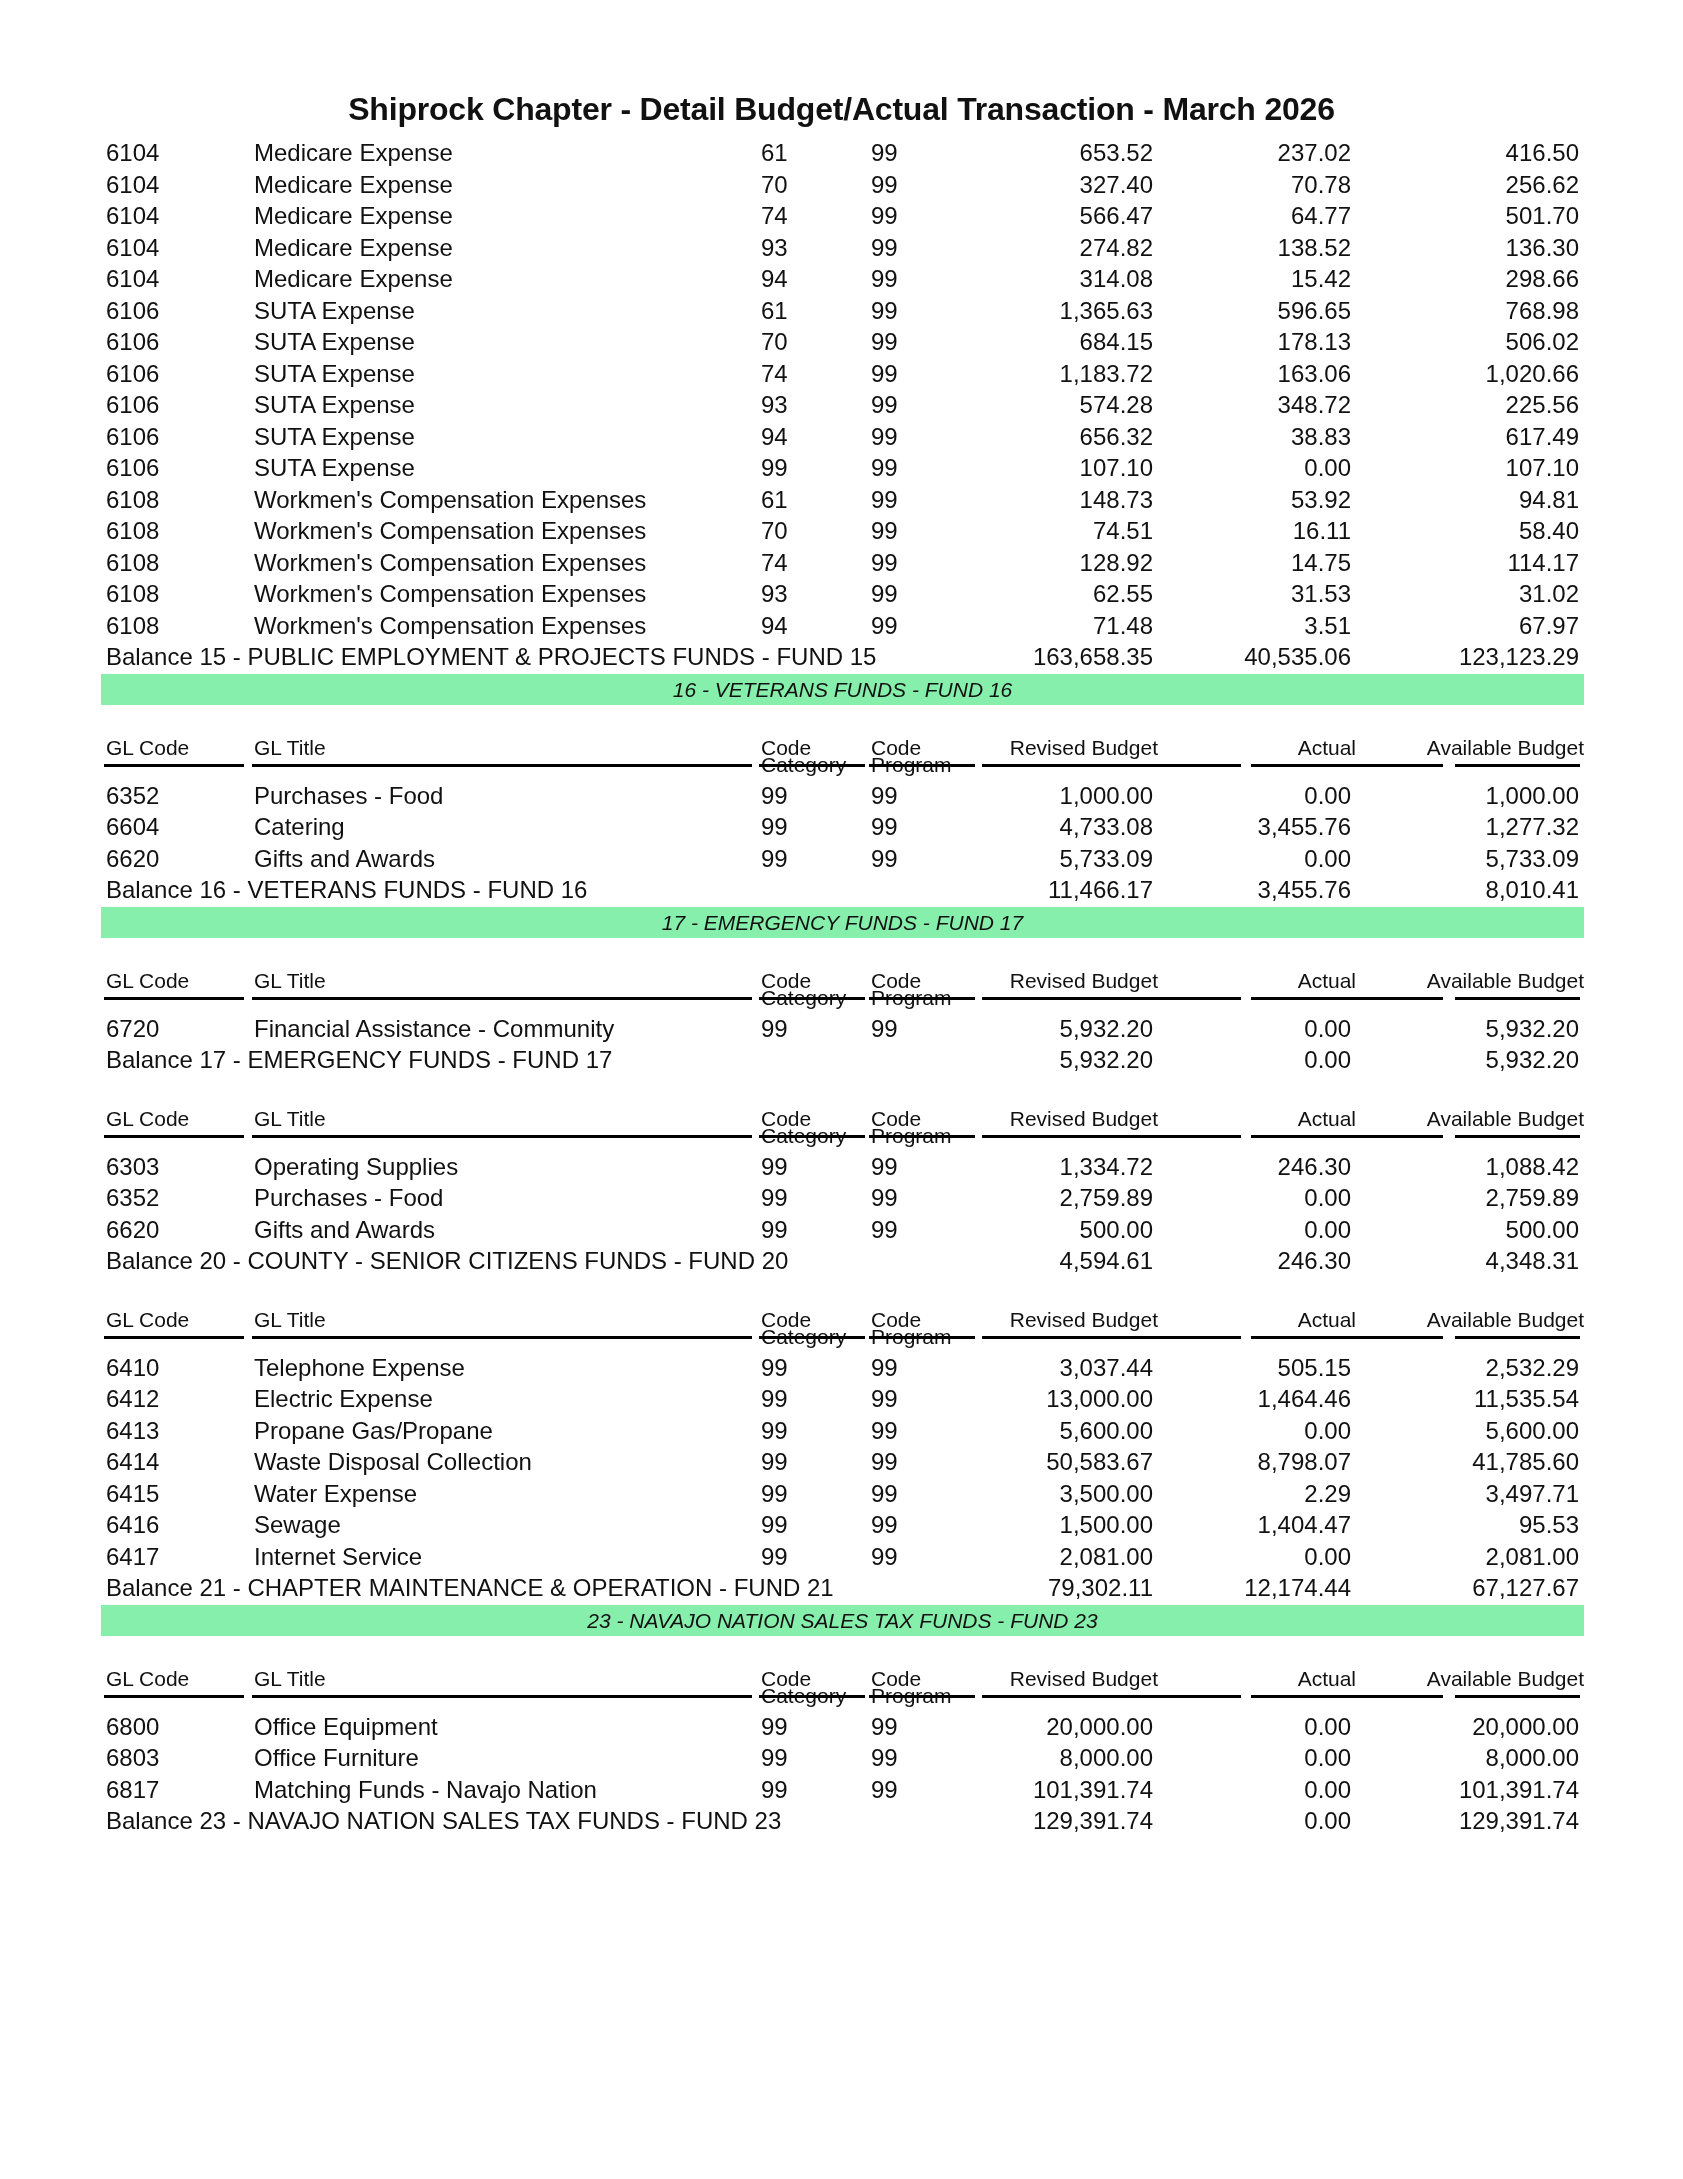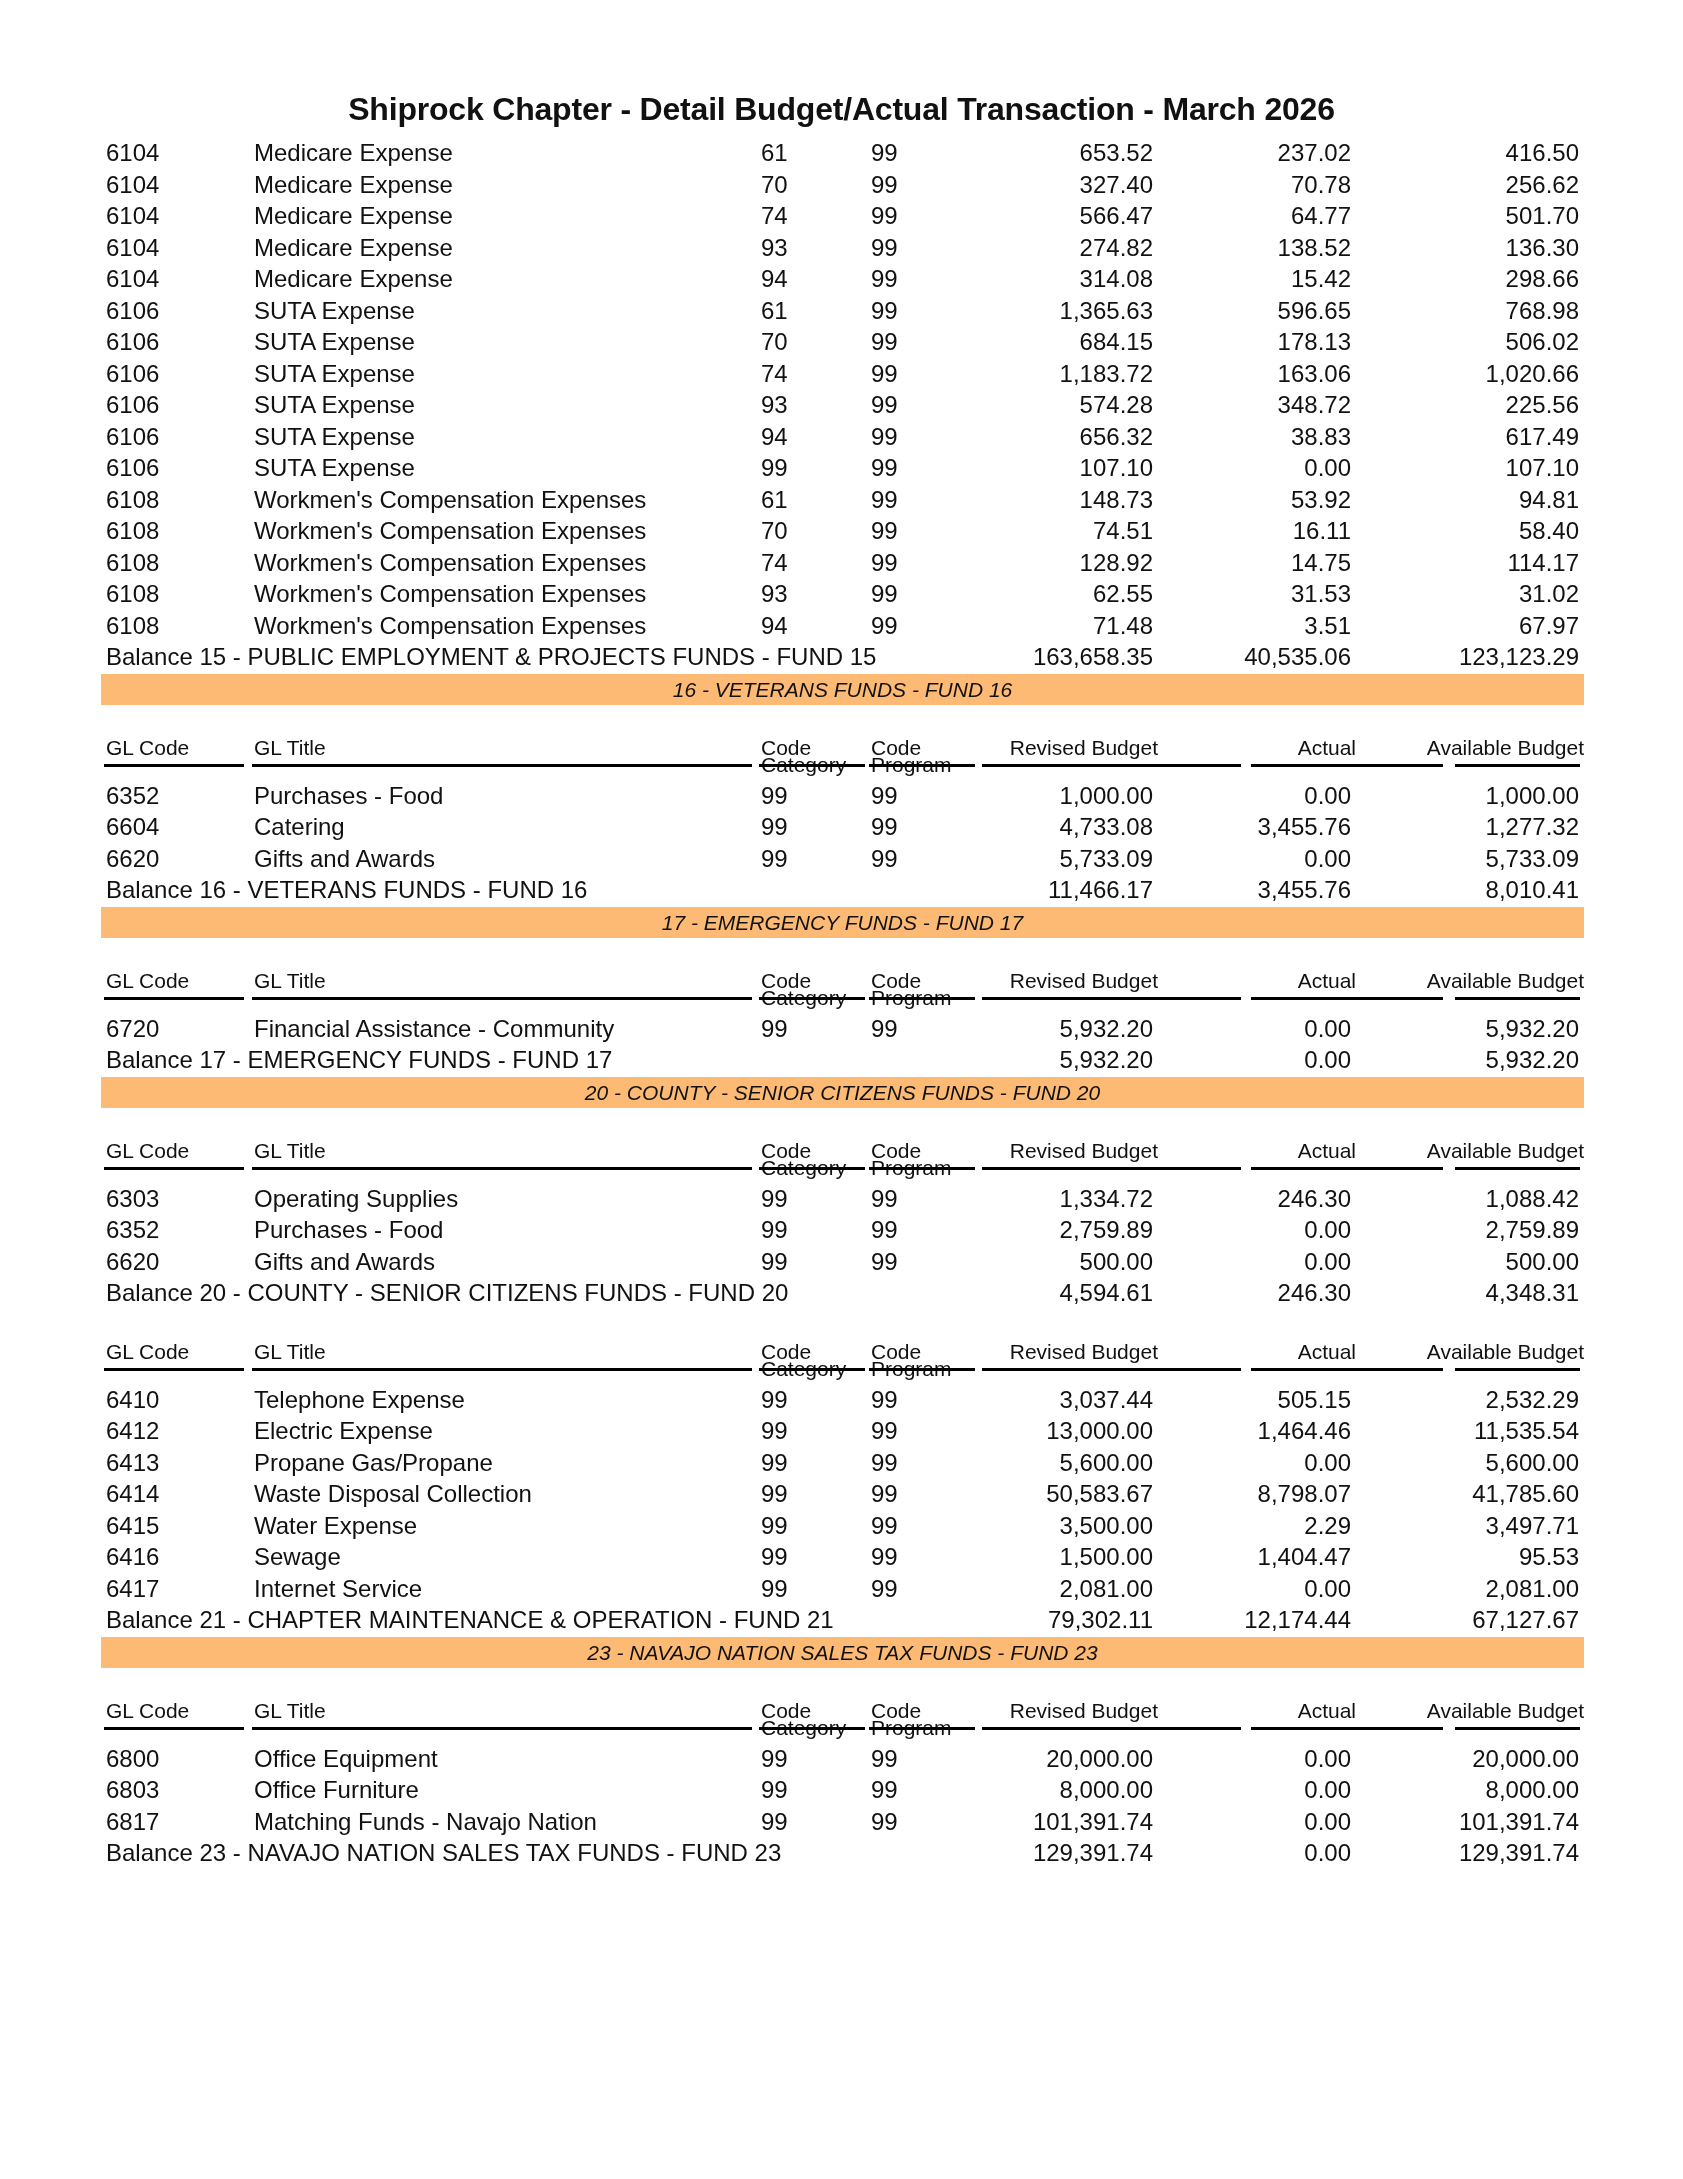--- a/index.html
+++ b/index.html
@@ -11,21 +11,21 @@
   .row { position:relative; height:31.5px; font-size:24px; line-height:31.5px; white-space:nowrap; }
   .row > span { position:absolute; top:0; }
   .c-gl { left:5px; }
   .c-title { left:153px; }
   .c-cat { left:660px; }
   .c-prog { left:770px; }
   .c-rev { right:431px; text-align:right; }
   .c-act { right:233px; text-align:right; }
   .c-avail { right:5px; text-align:right; }
   .c-bal { left:5px; }
-  .band { height:31px; background:#fdba74; text-align:center; font-style:italic;
+  .band { height:31px; background:#86efac; text-align:center; font-style:italic;
           font-size:21px; line-height:31px; margin:1px 0 0 0; }
   .hdr { position:relative; height:65px; font-size:21px; }
   .hdr span { position:absolute; white-space:nowrap; }
   .hdr .l1 { top:0px;margin-top:48px; }
   .hdr .l2 { top:31px; }
   .hdr .rule { position:absolute; top:59px; height:3px; background:#000; }
   .hdr-gap { height:10px; }
 </style>
 </head>
 <body>
@@ -263,21 +263,20 @@
       <span class="c-rev">5,932.20</span>
       <span class="c-act">0.00</span>
       <span class="c-avail">5,932.20</span>
     </div>
     <div class="row">
       <span class="c-bal">Balance 17 - EMERGENCY FUNDS - FUND 17</span>
       <span class="c-rev">5,932.20</span>
       <span class="c-act">0.00</span>
       <span class="c-avail">5,932.20</span>
     </div>
-    <div class="band">20 - COUNTY - SENIOR CITIZENS FUNDS - FUND 20</div>
     <div class="hdr">
       <span class="l2" style="left: 5px;">GL Code</span>
       <span class="l2" style="left: 153px;">GL Title</span>
       <span class="l1" style="left: 660px;">Category</span>
       <span class="l2" style="left: 660px;">Code</span>
       <span class="l1" style="left: 770px;">Program</span>
       <span class="l2" style="left: 770px;">Code</span>
       <span class="l2" style="right: 426px;">Revised Budget</span>
       <span class="l2" style="right: 228px;">Actual</span>
       <span class="l2" style="right: 0px;">Available Budget</span>

